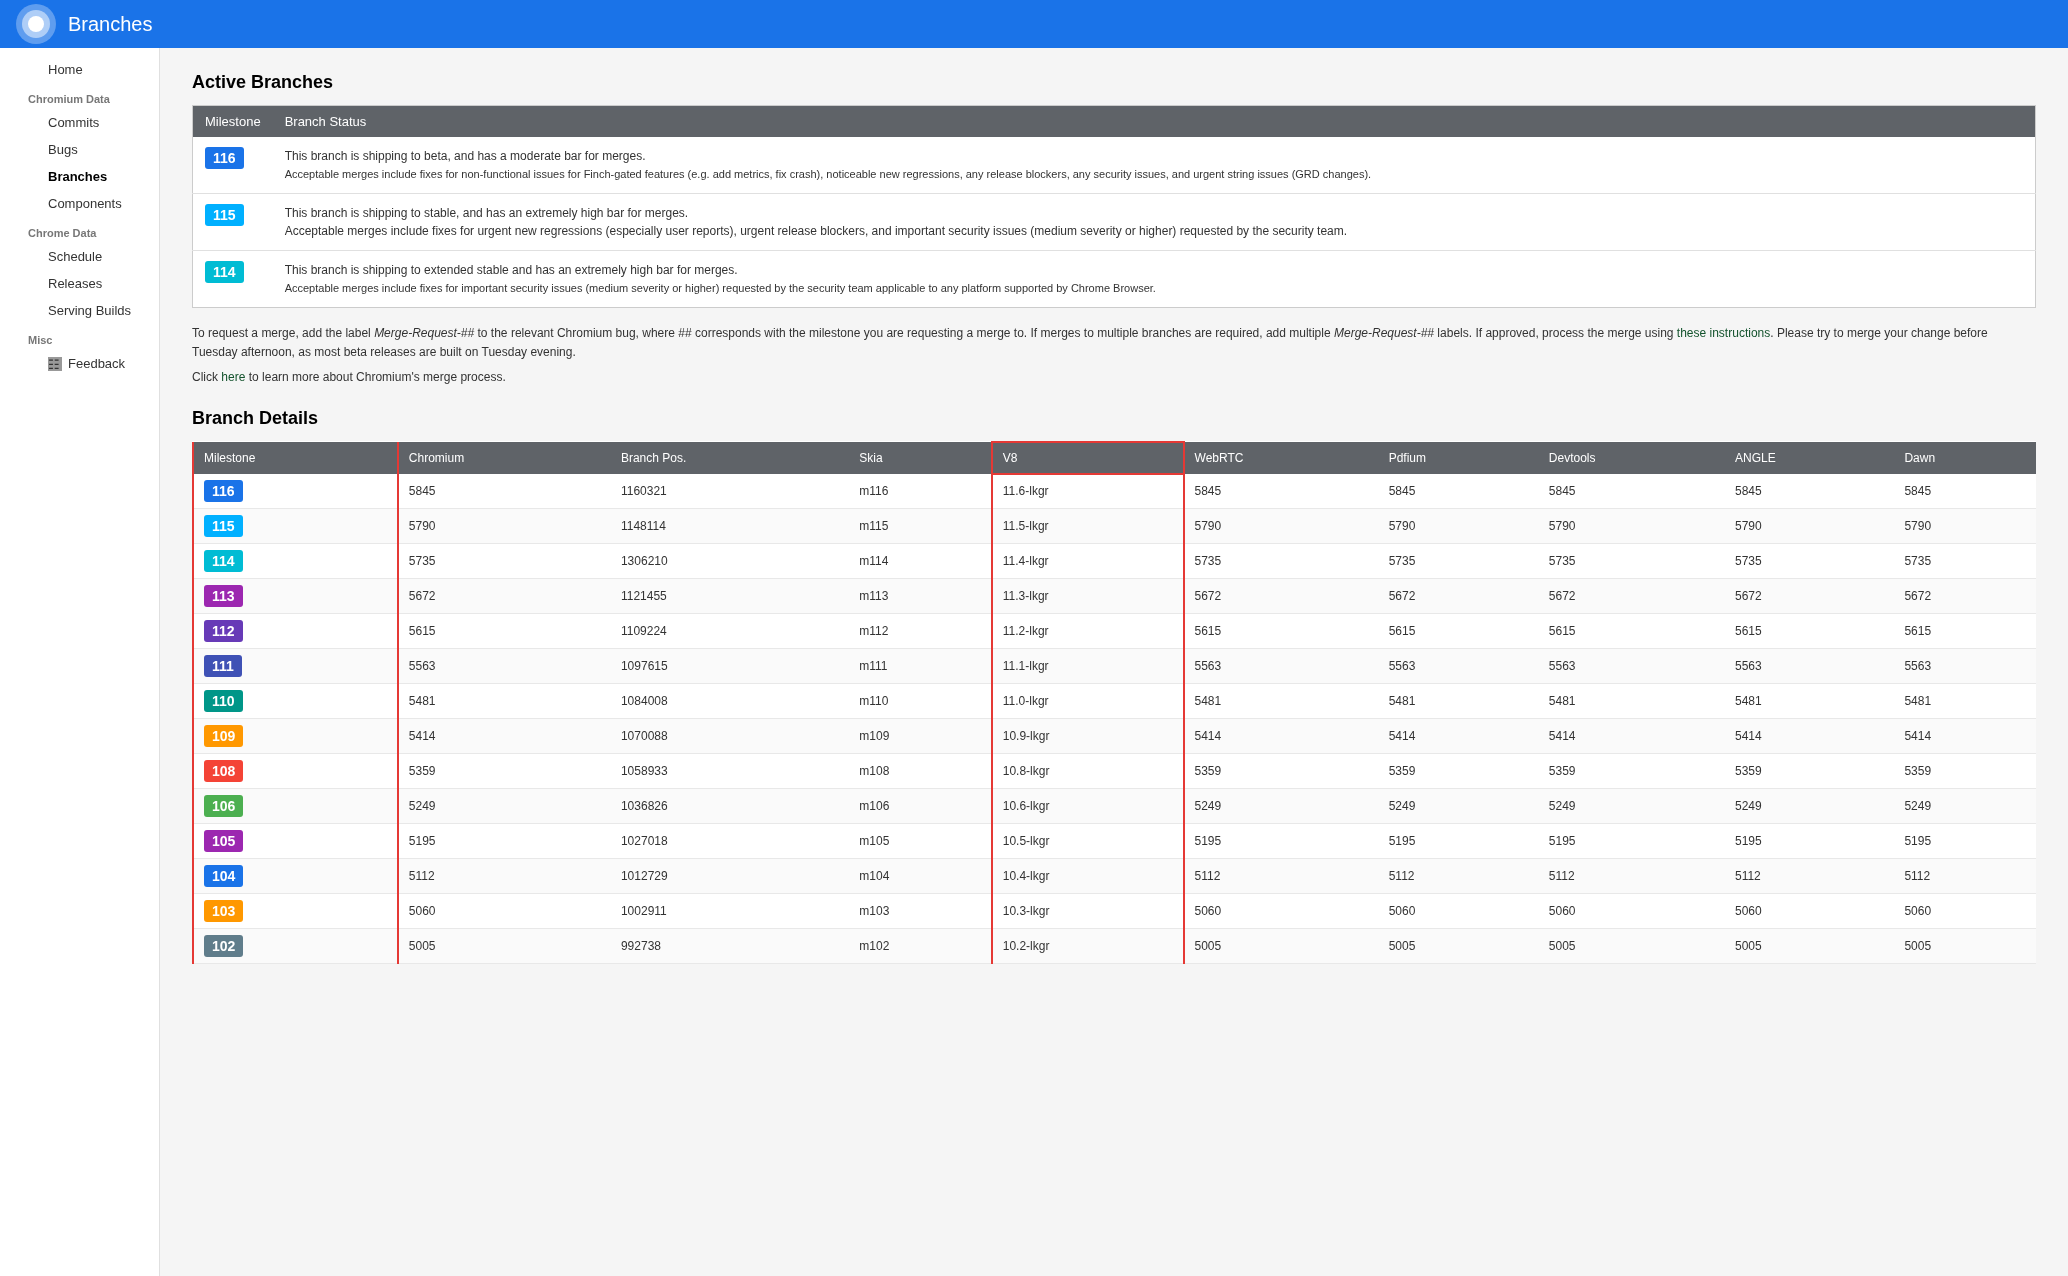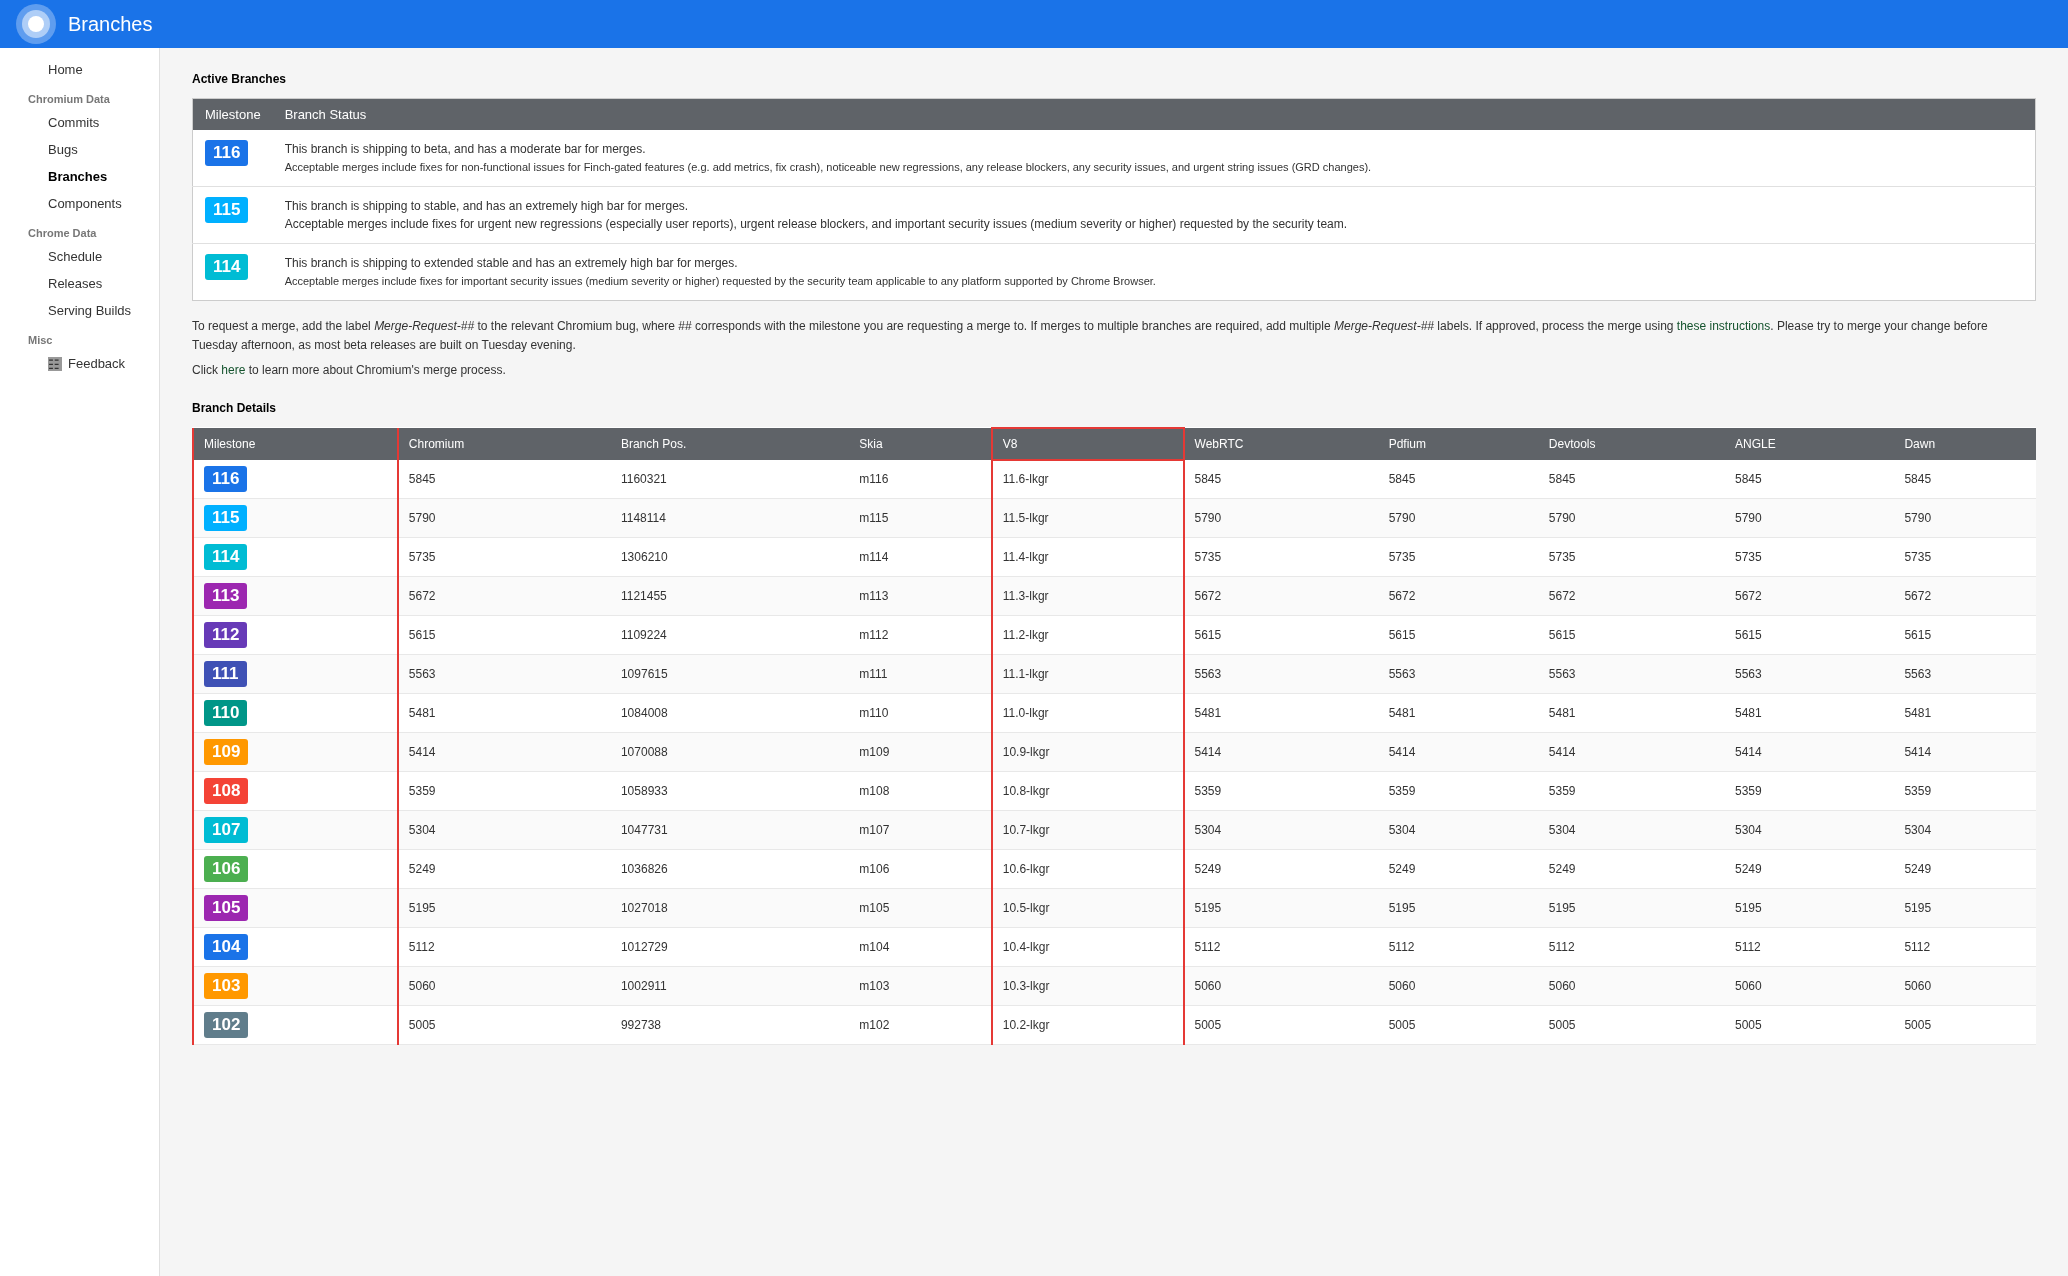--- a/index.html
+++ b/index.html
@@ -73,21 +73,21 @@
 
     
     .main {
       flex: 1;
       overflow-y: auto;
       padding: 24px 32px;
       background: #f5f5f5;
     }
 
     .section-title {
-      font-size: 12px;
+      font-size: 18px;
       font-weight: bold;
       margin-bottom: 12px;
       color: #000;
     }
 
     
     .active-branches-table {
       width: 100%;
       border-collapse: collapse;
       background: white;
@@ -107,21 +107,21 @@
       vertical-align: top;
       border-bottom: 1px solid #e0e0e0;
       font-size: 12px;
     }
     .active-branches-table tr:last-child td { border-bottom: none; }
     .milestone-badge {
       display: inline-block;
       padding: 3px 8px;
       border-radius: 3px;
       color: white;
-      font-size: 17px;
+      font-size: 14px;
       font-weight: bold;
       text-align: center;
       min-width: 36px;
     }
     .badge-116 { background: #1a73e8; }
     .badge-115 { background: #00b0ff; }
     .badge-114 { background: #00bcd4; }
     .badge-113 { background: #9c27b0; }
     .badge-112 { background: #673ab7; }
     .badge-111 { background: #3f51b5; text-align: center; }
@@ -412,34 +412,20 @@
     <td>m108</td>
     <td class="v8-col">10.8-lkgr</td>
     <td>5359</td>
     <td>5359</td>
     <td>5359</td>
     <td>5359</td>
     <td>5359</td>
   </tr>
           <tr>
     <td class="milestone-col">
-      <span class="milestone-badge badge-107">107</span>
-    </td>
-    <td>5304</td>
-    <td>1047731</td>
-    <td>m107</td>
-    <td class="v8-col">10.7-lkgr</td>
-    <td>5304</td>
-    <td>5304</td>
-    <td>5304</td>
-    <td>5304</td>
-    <td>5304</td>
-  </tr>
-          <tr>
-    <td class="milestone-col">
       <span class="milestone-badge badge-106">106</span>
     </td>
     <td>5249</td>
     <td>1036826</td>
     <td>m106</td>
     <td class="v8-col">10.6-lkgr</td>
     <td>5249</td>
     <td>5249</td>
     <td>5249</td>
     <td>5249</td>

